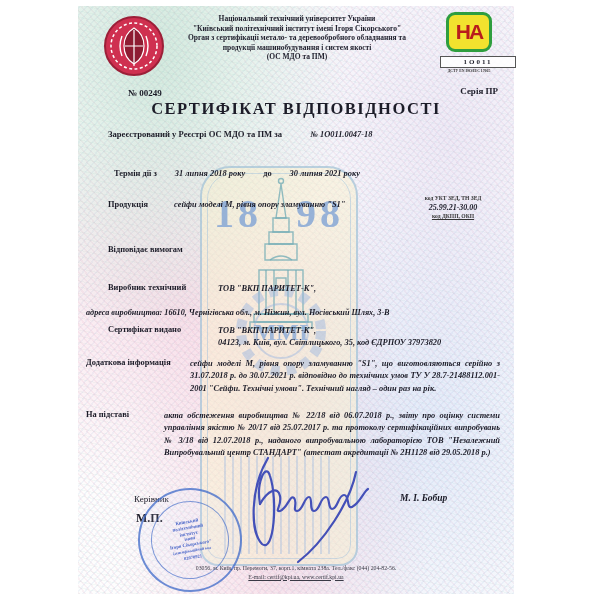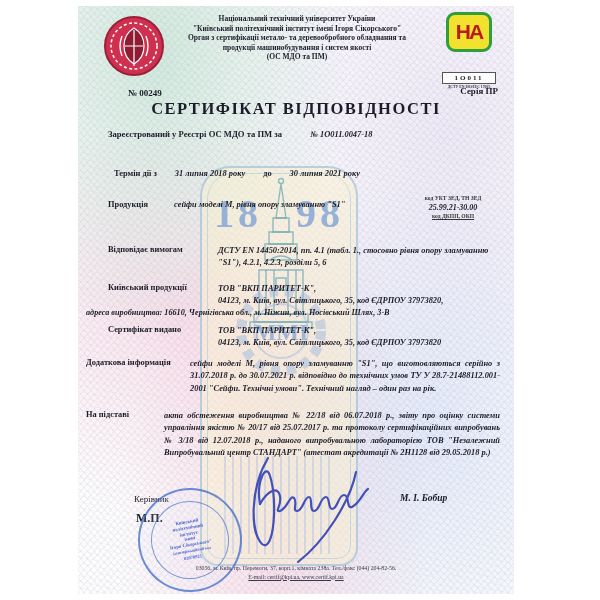--- a/index.html
+++ b/index.html
@@ -38,21 +38,21 @@
 
   
   .org-header { position:absolute; left:68px; top:8px; width:302px; text-align:center;
     font-size:7.5px; font-weight:bold; line-height:9.6px; color:#232330; }
   .emblem-red { position:absolute; left:24px; top:8px; }
   .accr { position:absolute; left:362px; top:6px; width:58px; text-align:center; }
   .accr-mark { width:46px; height:40px; margin:0 auto; background:#f2e22e;
     border:3px solid #2f9e3f; border-radius:9px; display:flex; align-items:center;
     justify-content:center; font-weight:900; font-size:21px; letter-spacing:-2px;
     color:#b91c1c; font-family:"Liberation Sans", sans-serif; }
-  .accr-code { margin:20px auto 0; width:54px; border:1px solid #555; background:rgba(255,255,255,0.85);
+  .accr-code { margin:4px auto 0; width:76px; border:1px solid #555; background:rgba(255,255,255,0.85);
     font-size:7px; font-weight:bold; letter-spacing:2px; padding:1px 0; }
   .accr-std { font-size:3.8px; font-weight:bold; color:#333; margin-top:1px; }
 
   
   .no-label { position:absolute; left:50px; top:82px; font-size:9px; font-weight:bold; }
   .series-label { position:absolute; right:16px; top:80px; font-size:9px; font-weight:bold; }
   .cert-title { position:absolute; left:0; right:0; top:93px; text-align:center;
     font-size:16.5px; font-weight:bold; letter-spacing:1.5px; }
   .registered-row { position:absolute; left:30px; top:123px; font-size:8.6px; font-weight:bold; }
   .registered-row .val { font-style:italic; margin-left:26px; }
@@ -185,28 +185,26 @@
     </div>
 
     <div class="codes">
       <div class="cap">код УКТ ЗЕД, ТН ЗЕД</div>
       <div class="code-val">25.99.21-30.00</div>
       <div class="cap cap-u">код ДКПП, ОКП</div>
     </div>
 
     <div class="flex-row row-conformity">
       <div class="lblcol lbl">Відповідає вимогам</div>
-      <div class="valcol val">ДСТУ EN 14450:2014, пп. 4.1 (табл. 1., стосовно рівня опору зламуванню "S1"), 4.2.1, 4.2.3, розділи 5, 6</div>
     </div>
 
     <div class="flex-row row-manufacturer">
-      <div class="lblcol lbl">Київський продукції</div>
+      <div class="lblcol lbl">Виробник технічний</div>
       <div class="valcol">
         <div class="val">ТОВ "ВКП ПАРИТЕТ-К",</div>
-        <div class="val">04123, м. Київ, вул. Світлицького, 35, код ЄДРПОУ 37973820,</div>
       </div>
     </div>
     <div class="prod-address">адреса виробництва: 16610, Чернігівська обл., м. Ніжин, вул. Носівський Шлях, 3-В</div>
 
     <div class="flex-row row-issued">
       <div class="lblcol lbl">Сертифікат видано</div>
       <div class="valcol">
         <div class="val">ТОВ "ВКП ПАРИТЕТ-К",</div>
         <div class="val">04123, м. Київ, вул. Світлицького, 35, код ЄДРПОУ 37973820</div>
       </div>

